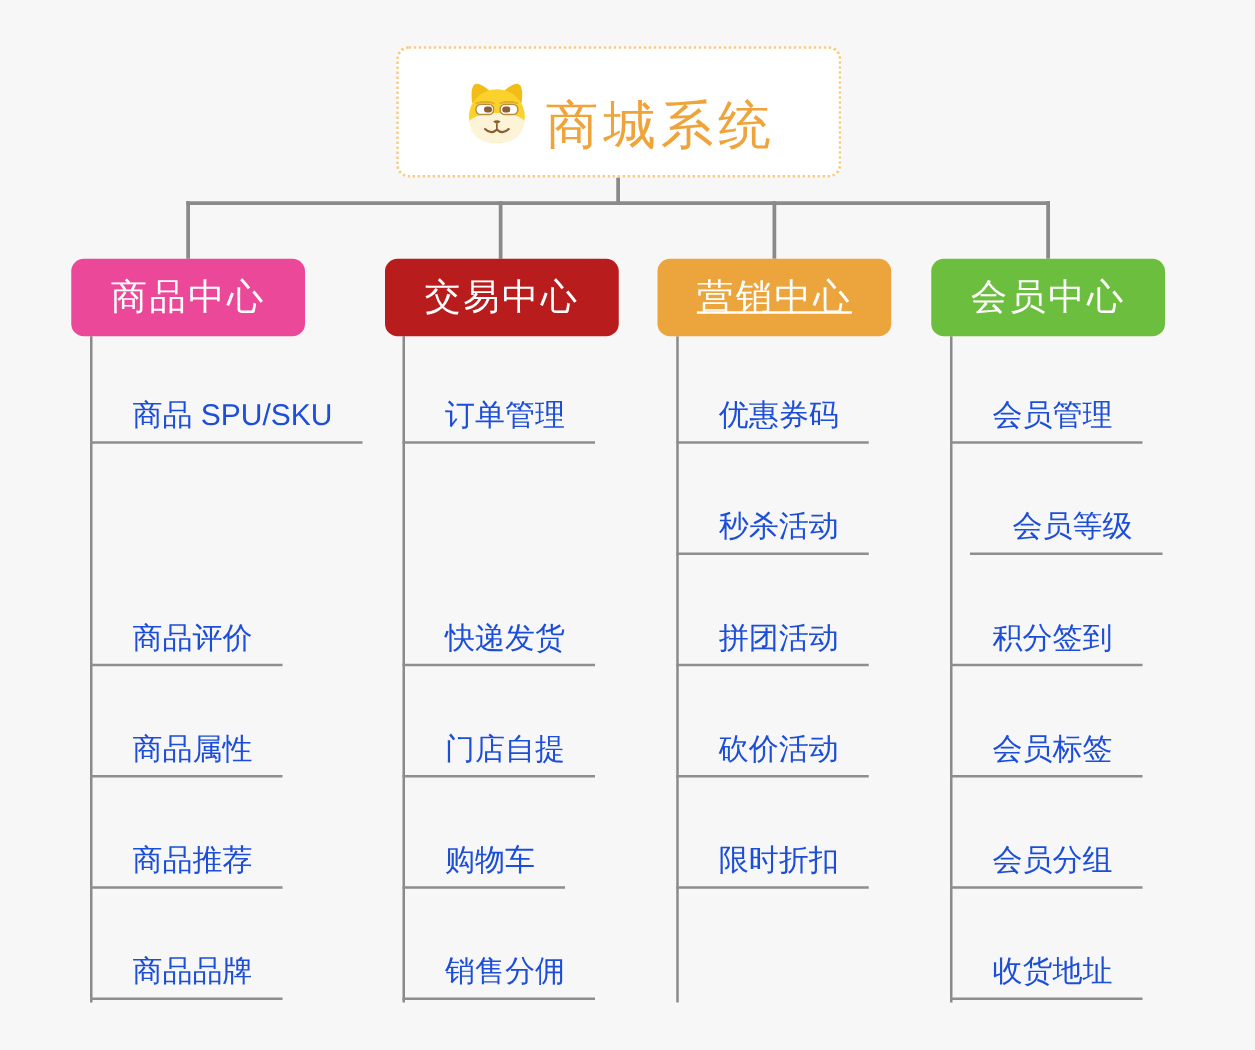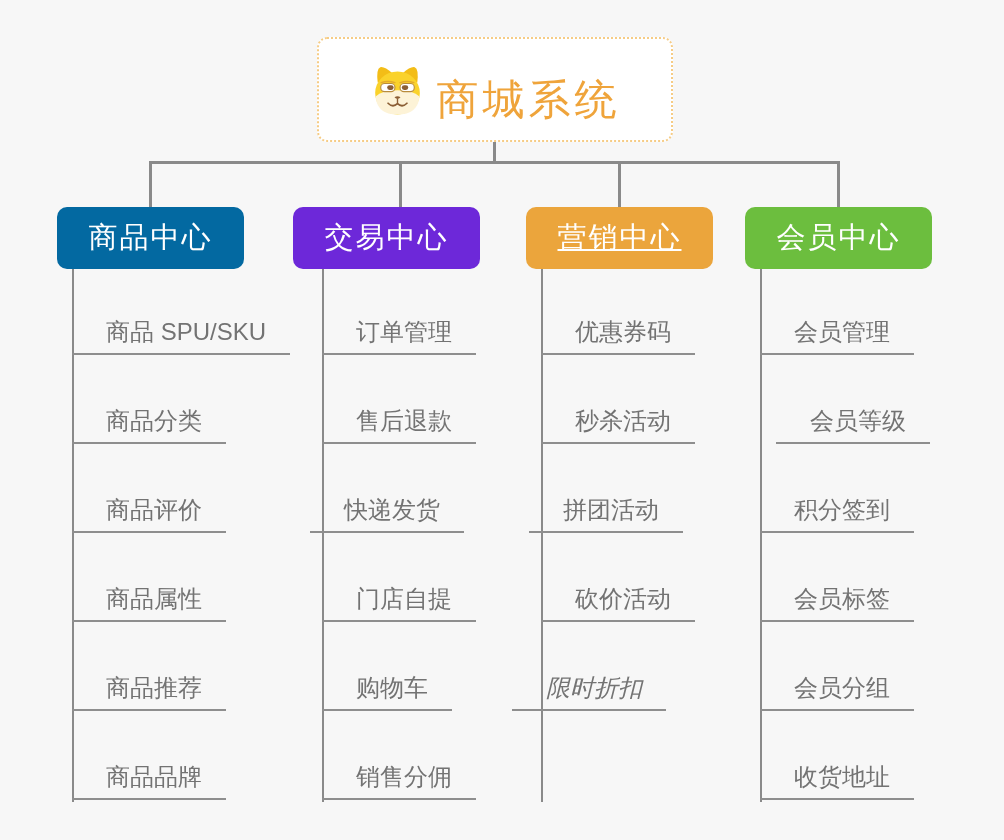--- a/index.html
+++ b/index.html
@@ -65,21 +65,21 @@
 
   
   .leaf-node {
     position: absolute;
     height: 44px;
     display: flex;
     align-items: flex-end;
     padding: 0 24px 5px 34px;
     border-bottom: 2px solid #8e8e8e;
     font-size: 24px;
-    color: #737373;
+    color: #1d4ed8;
     white-space: nowrap;
     cursor: default;
   }
 </style>
 </head>
 <body>
 
 <div class="canvas">
 
   <div class="line v3" style="left:493px; top:142px; height:21px;"></div>
@@ -113,44 +113,42 @@
       <path d="M35 24 Q43 21.5 51 24" fill="none" stroke="#e3a92c" stroke-width="1.6" stroke-linecap="round"></path>
 
       <path d="M28.5 41 Q32 38.5 35.5 41 Q32 45 28.5 41 Z" fill="#8b5e34"></path>
 
       <path d="M21 48 Q26.5 53.5 32 48.5 Q37.5 53.5 43 48" fill="none" stroke="#8b5e34" stroke-width="2" stroke-linecap="round"></path>
       <path d="M32 43.5 L32 48.5" stroke="#8b5e34" stroke-width="1.6" stroke-linecap="round"></path>
     </svg>
     <span class="root-label">商城系统</span>
   </div>
 
-  <div class="branch-node" style="left: 57px; background-color: #0369a1; text-align: center;">商品中心</div>
-  <div class="branch-node" style="left: 293px; background-color: #6d28d9;">交易中心</div>
+  <div class="branch-node" style="left: 57px; background-color: #ec4899; text-align: center;">商品中心</div>
+  <div class="branch-node" style="left: 308px; background-color: #b91c1c;">交易中心</div>
   <div class="branch-node" style="left: 526px; background-color: rgb(235, 165, 60); text-decoration: underline;">营销中心</div>
   <div class="branch-node" style="left: 745px; background-color: rgb(108, 190, 62);">会员中心</div>
 
   <div class="leaf-node" style="left:72px; top:311px;">商品 SPU/SKU</div>
-  <div class="leaf-node" style="left:72px; top:400px;">商品分类</div>
   <div class="leaf-node" style="left:72px; top:489px;">商品评价</div>
   <div class="leaf-node" style="left:72px; top:578px;">商品属性</div>
   <div class="leaf-node" style="left:72px; top:667px;">商品推荐</div>
   <div class="leaf-node" style="left:72px; top:756px;">商品品牌</div>
 
   <div class="leaf-node" style="left:322px; top:311px;">订单管理</div>
-  <div class="leaf-node" style="left:322px; top:400px;">售后退款</div>
-  <div class="leaf-node" style="left:310px; top:489px;">快递发货</div>
+  <div class="leaf-node" style="left:322px; top:489px;">快递发货</div>
   <div class="leaf-node" style="left:322px; top:578px;">门店自提</div>
   <div class="leaf-node" style="left:322px; top:667px;">购物车</div>
   <div class="leaf-node" style="left:322px; top:756px;">销售分佣</div>
 
   <div class="leaf-node" style="left:541px; top:400px;">秒杀活动</div>
   <div class="leaf-node" style="left:541px; top:311px;">优惠券码</div>
-  <div class="leaf-node" style="left:529px; top:489px;">拼团活动</div>
+  <div class="leaf-node" style="left:541px; top:489px;">拼团活动</div>
   <div class="leaf-node" style="left:541px; top:578px;">砍价活动</div>
-  <div class="leaf-node" style="left:512px; top:667px;font-style:italic;">限时折扣</div>
+  <div class="leaf-node" style="left:541px; top:667px;">限时折扣</div>
 
   <div class="leaf-node" style="left:760px; top:311px;">会员管理</div>
   <div class="leaf-node" style="left:760px; top:400px;margin-left:16px;">会员等级</div>
   <div class="leaf-node" style="left:760px; top:489px;">积分签到</div>
   <div class="leaf-node" style="left:760px; top:578px;">会员标签</div>
   <div class="leaf-node" style="left:760px; top:667px;">会员分组</div>
   <div class="leaf-node" style="left:760px; top:756px;">收货地址</div>
 
 </div>
 

